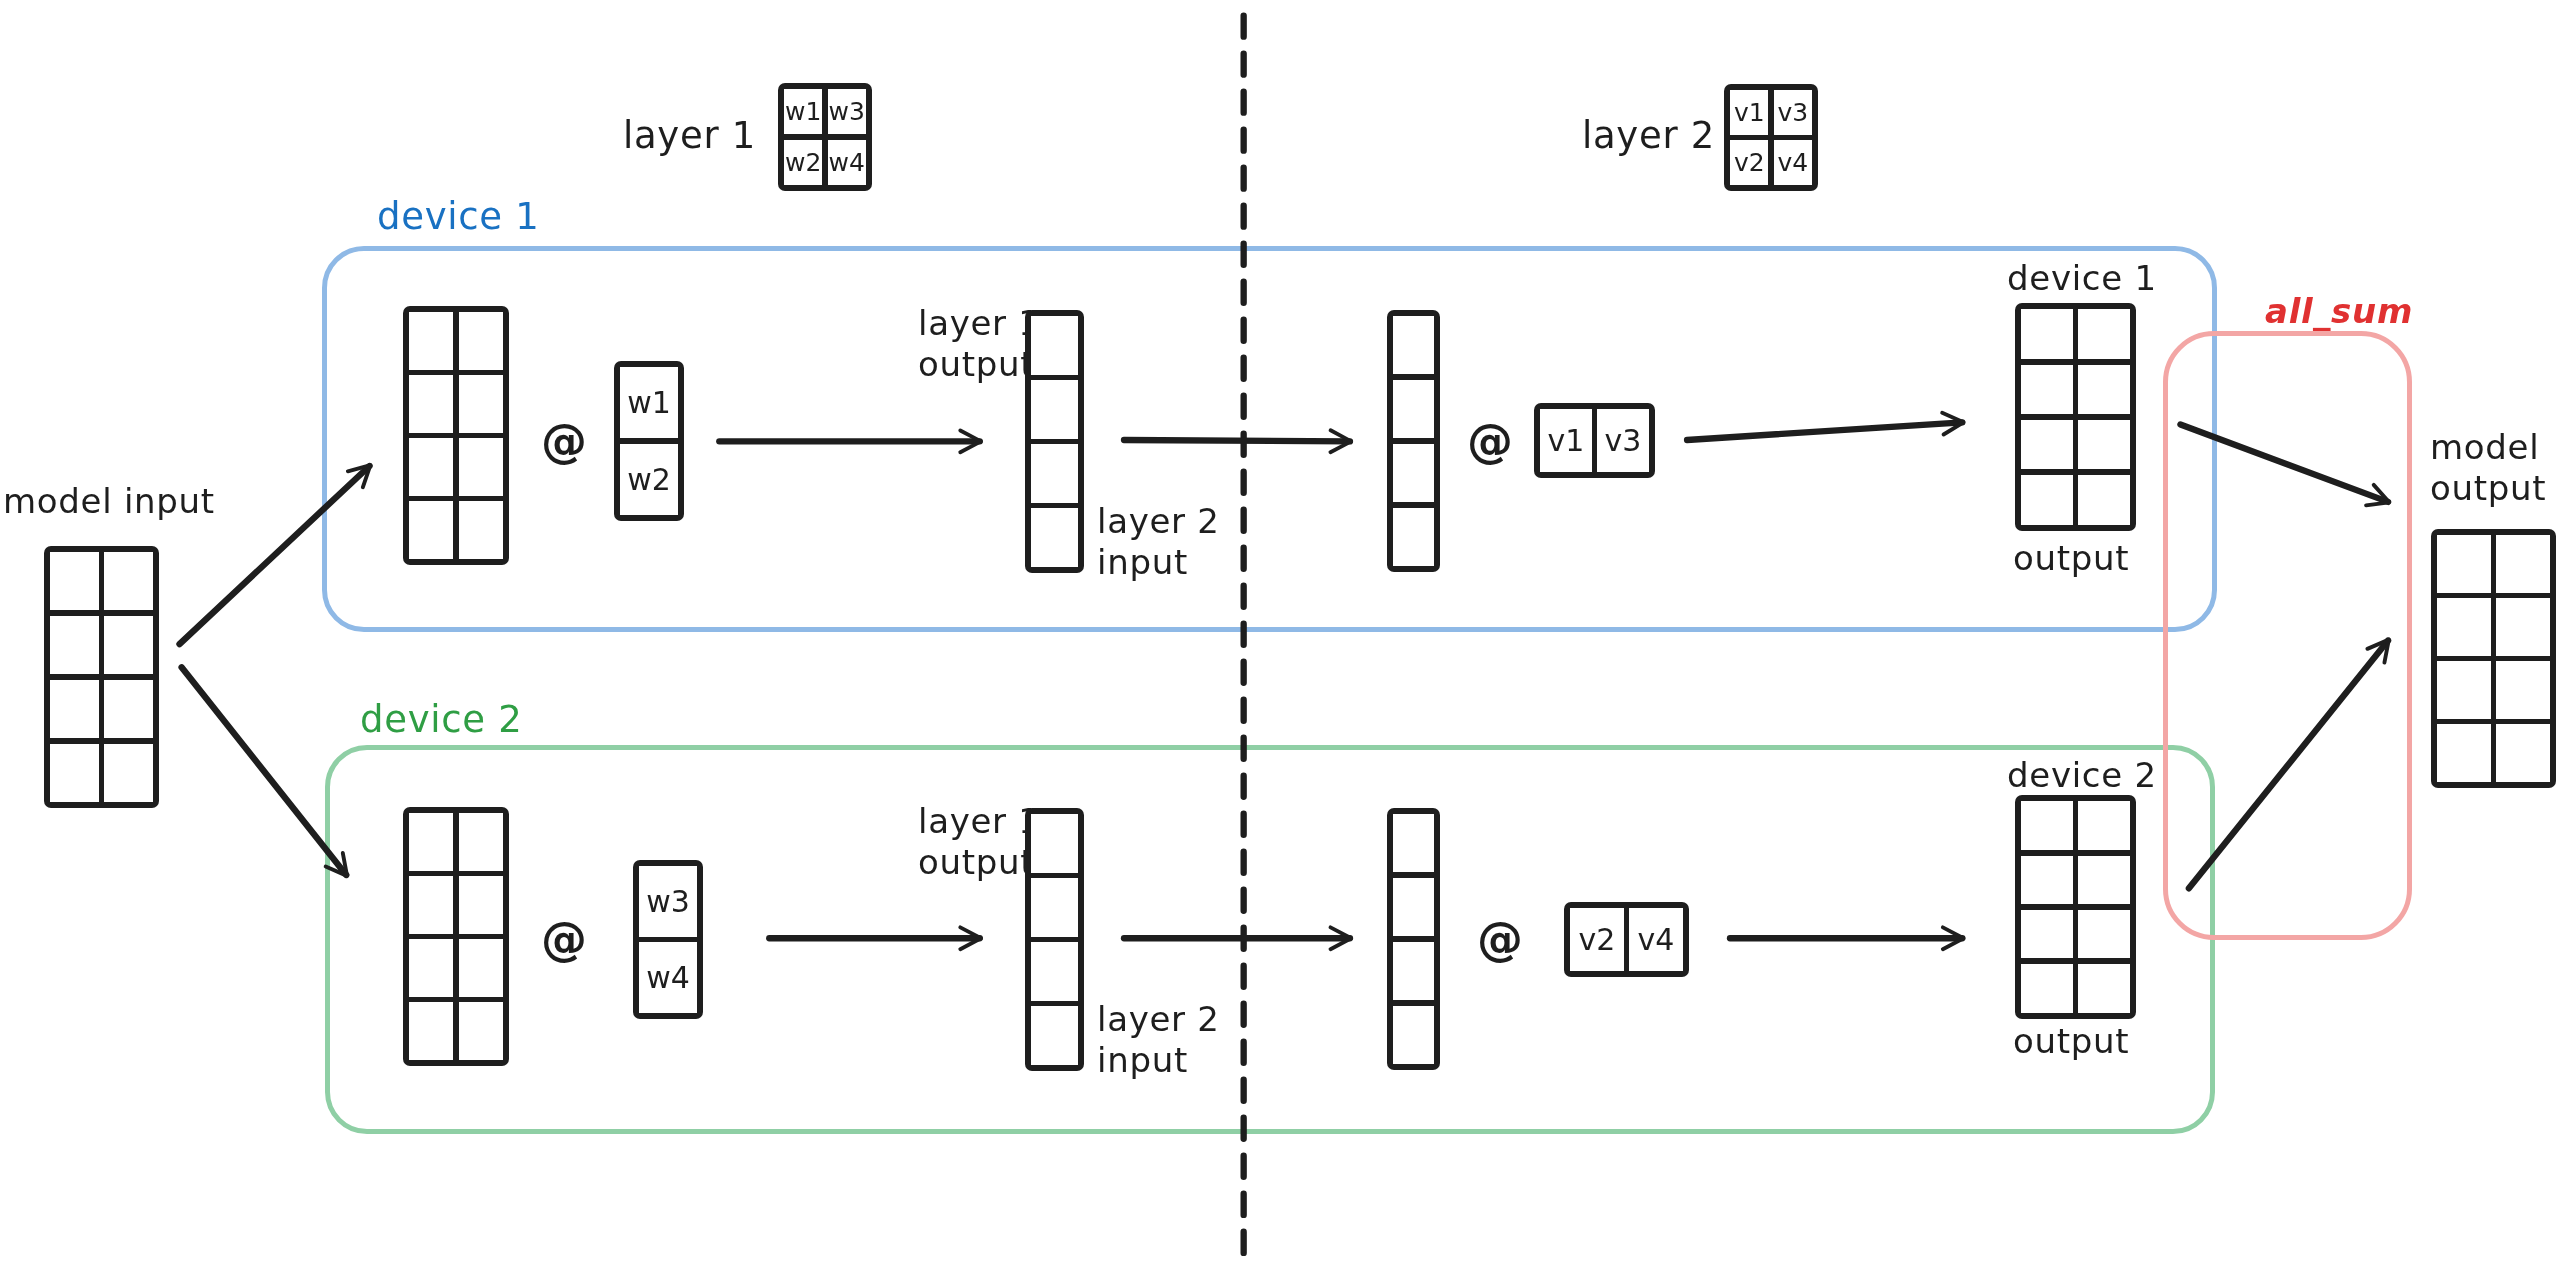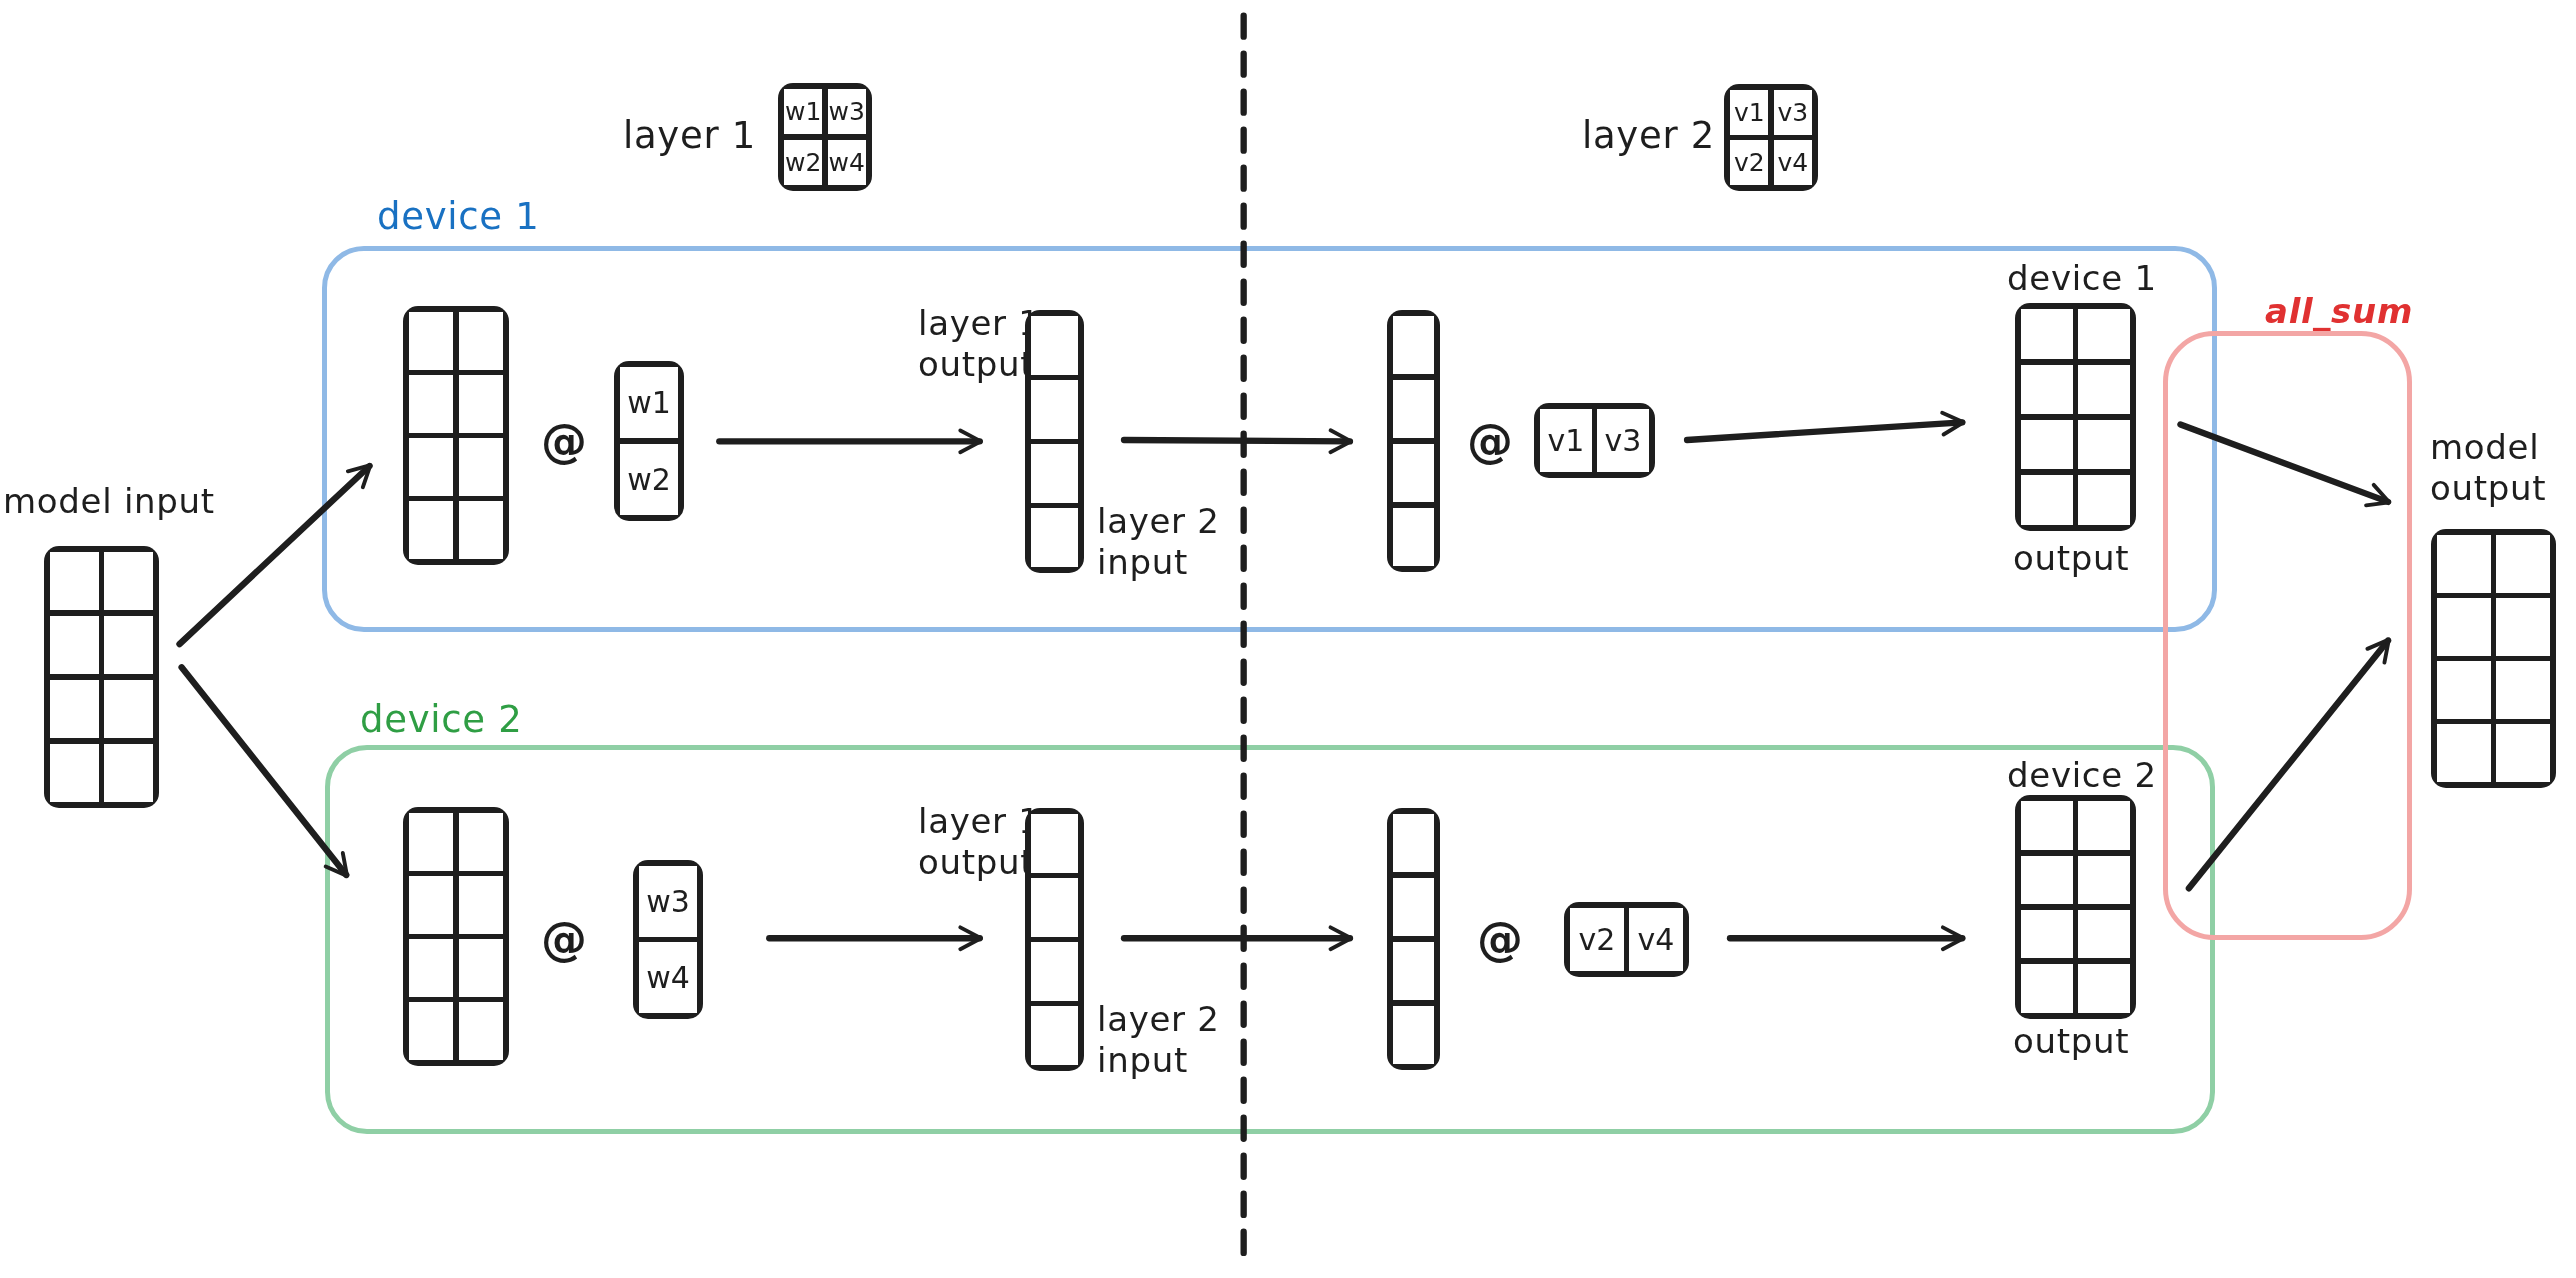--- a/index.html
+++ b/index.html
@@ -19,21 +19,21 @@
   .lbl{position:absolute;white-space:nowrap;font-size:34px;line-height:1.22;letter-spacing:0.7px;}
   .lbl.blue{color:var(--blue);}
   .lbl.green{color:var(--green);}
   .lbl.red{color:var(--red);font-weight:600;font-style:italic;}
   .lbl.big{font-size:37px;}
   .at{position:absolute;font-size:46px;font-weight:600;}
 
   
   .matrix{
     position:absolute;display:grid;background:var(--ink);
-    padding:6.3px;gap:5.6px;border-radius:15px;
+    padding:6.3px;gap:5.6px;border-radius:7px;
   }
   .matrix>div{
     background:#ffffff;display:flex;align-items:center;justify-content:center;
     font-size:30px;color:var(--ink);
   }
   .matrix.small>div{font-size:25px;}
 
   .devbox{position:absolute;border-radius:42px;background:transparent;}
   .devbox.blue-b{border:5px solid var(--blue-box);}
   .devbox.green-b{border:5px solid var(--green-box);}

